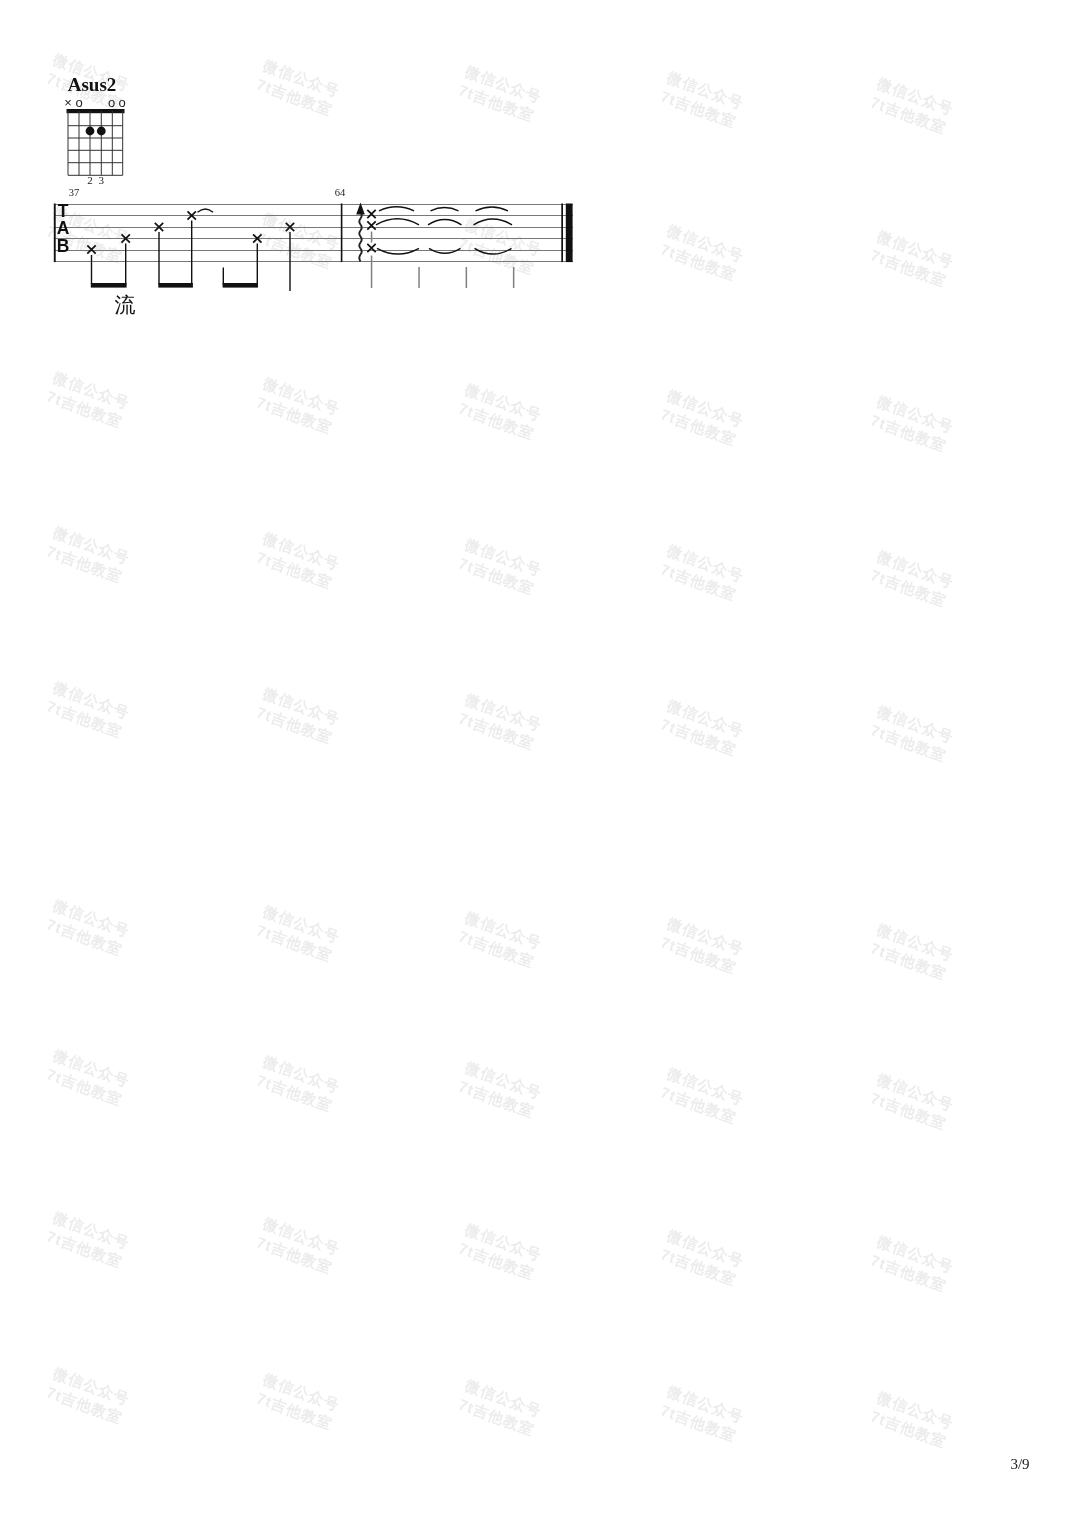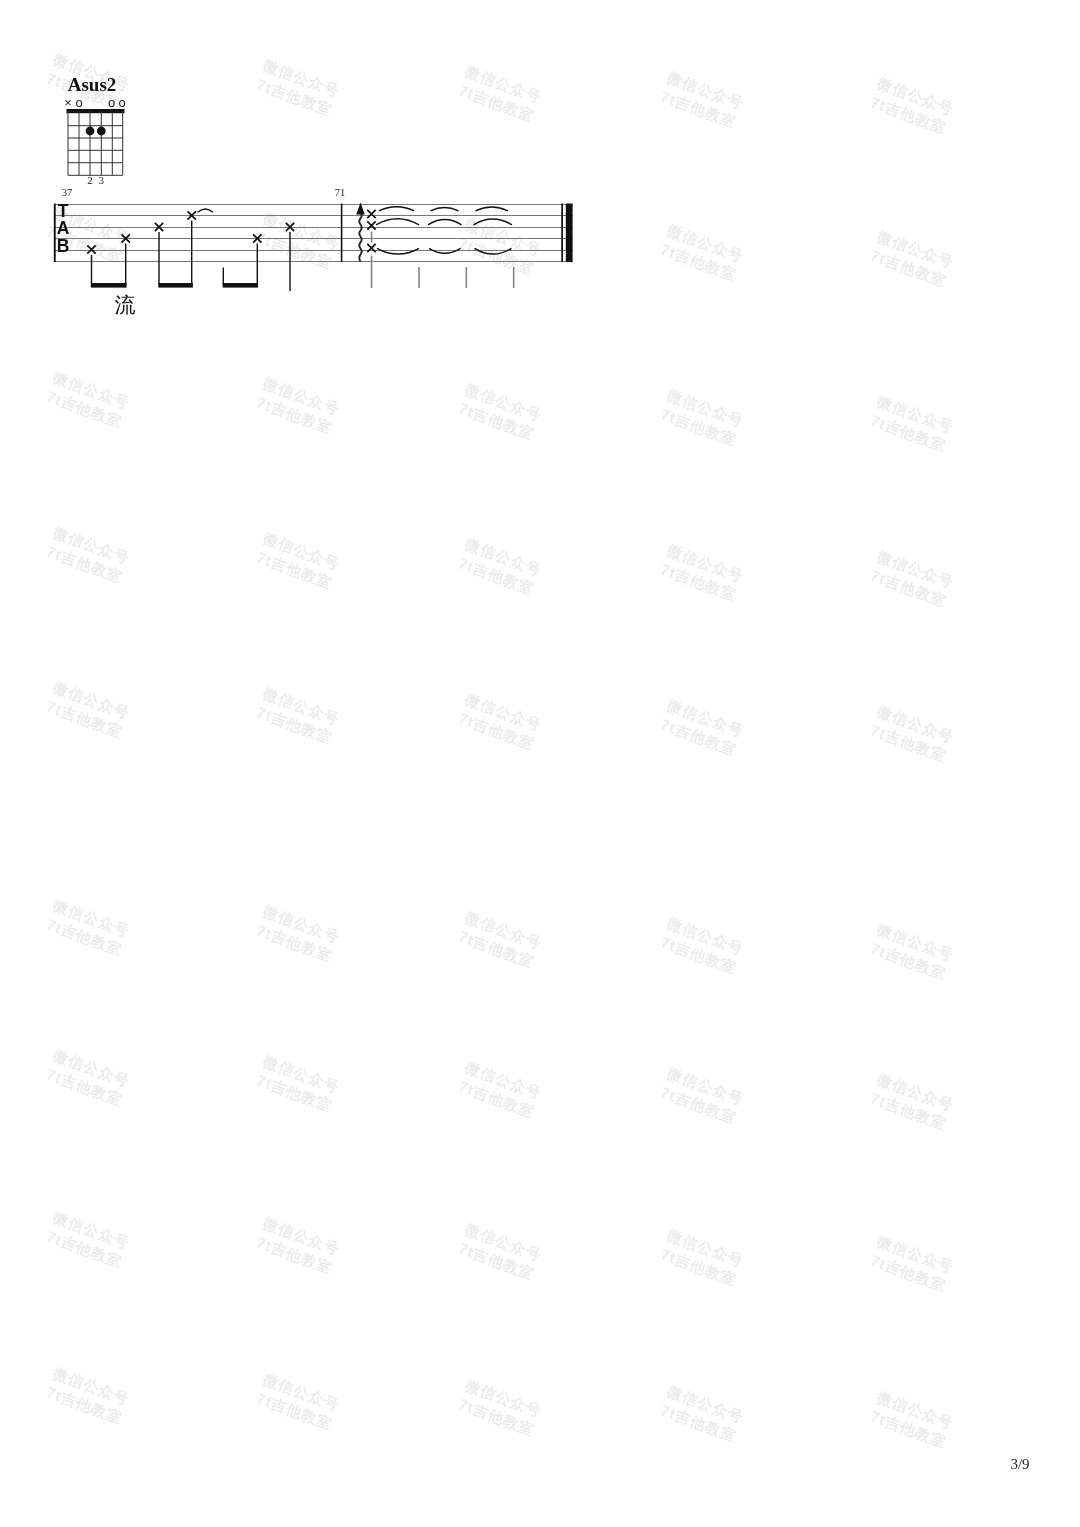--- a/index.html
+++ b/index.html
@@ -305,22 +305,22 @@
   <div class="txt ctr chord-name">Asus2</div>
 
   <div class="txt ctr marker" style="left:68px">×</div>
   <div class="txt ctr marker" style="left:79px">o</div>
   <div class="txt ctr marker" style="left:111.5px">o</div>
   <div class="txt ctr marker" style="left:122px">o</div>
 
   <div class="txt ctr finger" style="left:90px">2</div>
   <div class="txt ctr finger" style="left:101.3px">3</div>
 
-  <div class="txt ctr mnum" style="left:67px">37</div>
-  <div class="txt ctr mnum" style="left:340px">71</div>
+  <div class="txt ctr mnum" style="left:74px">37</div>
+  <div class="txt ctr mnum" style="left:340px">64</div>
 
   <div class="txt ctr clef" style="top:202.5px">T</div>
   <div class="txt ctr clef" style="top:220px">A</div>
   <div class="txt ctr clef" style="top:237.5px">B</div>
 
   <div class="txt ctr lyric">流</div>
 
   <div class="txt ctr pagenum">3/9</div>
 </div>
 

